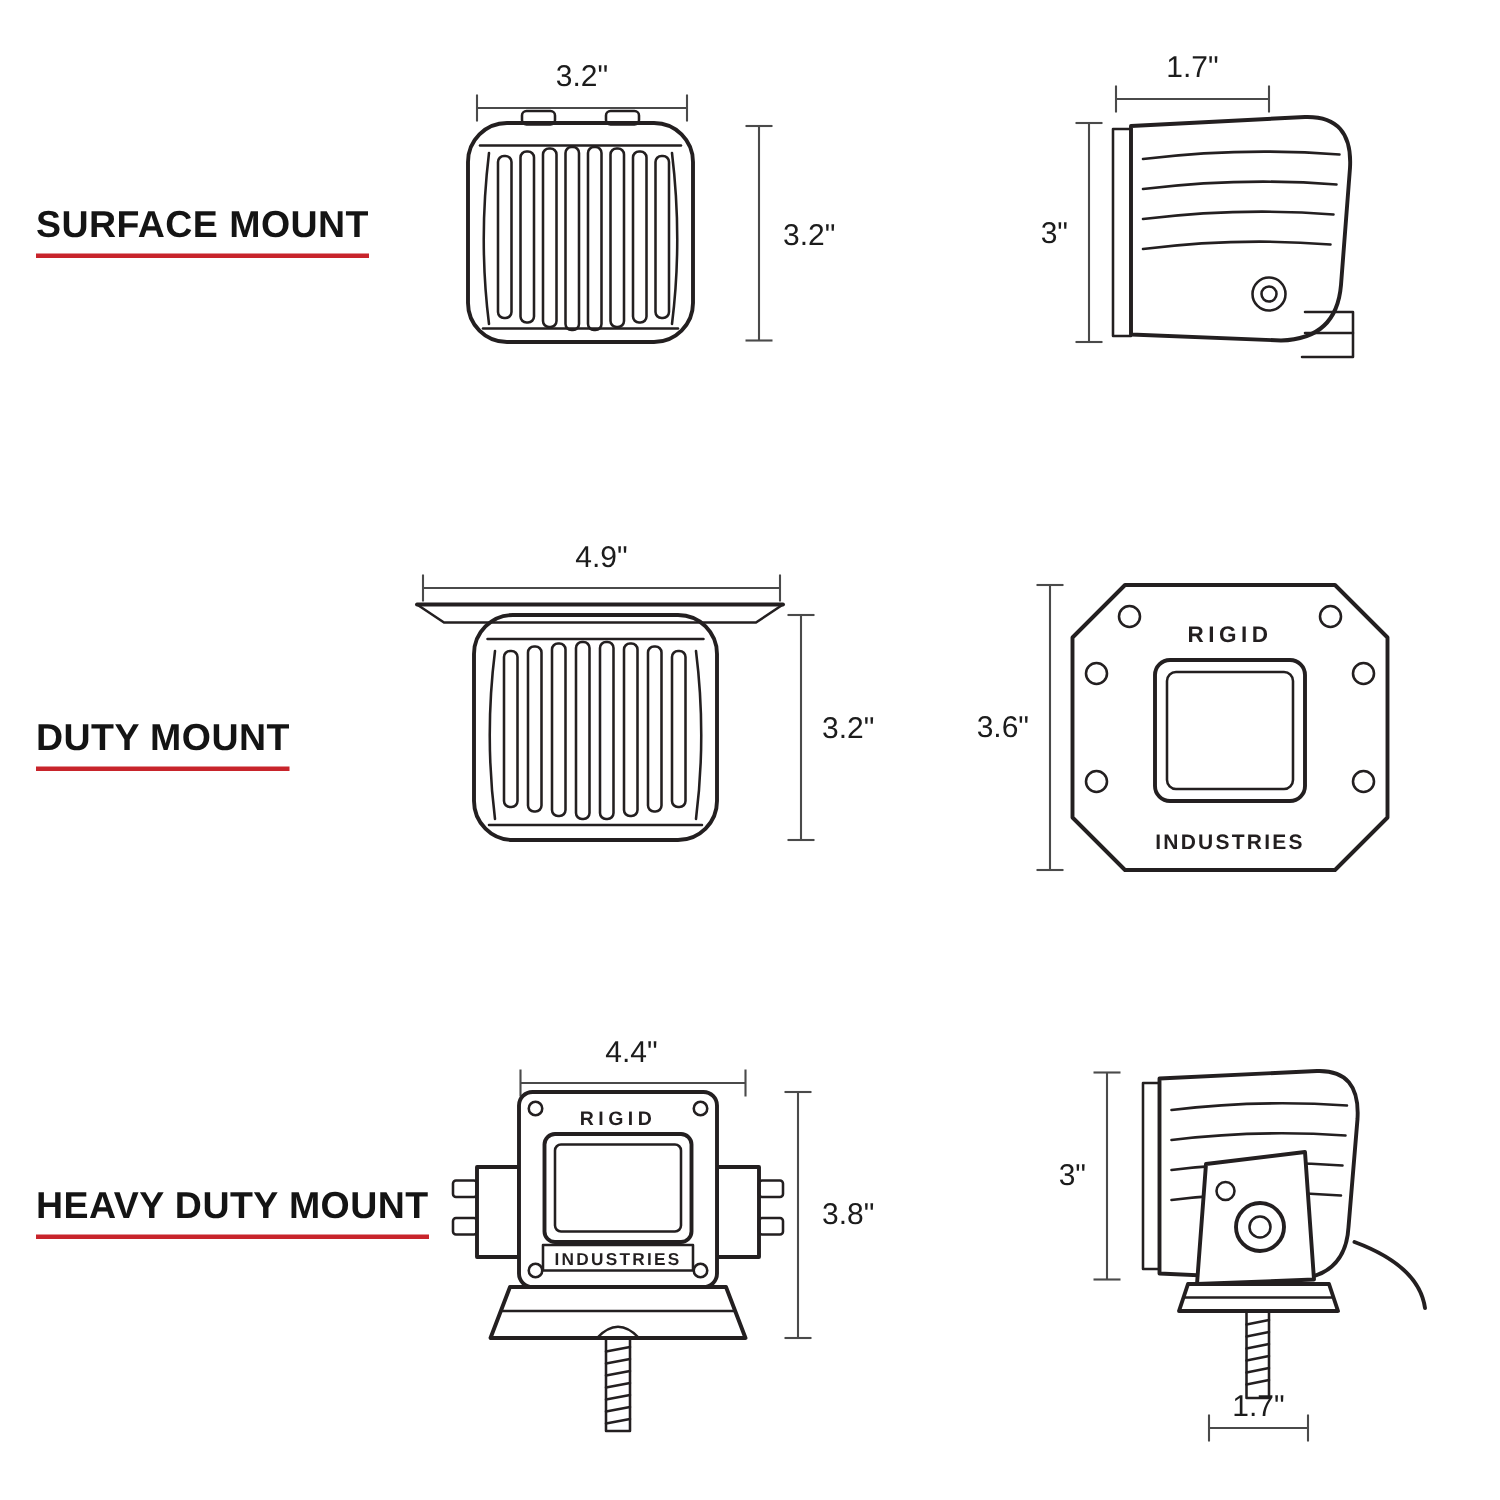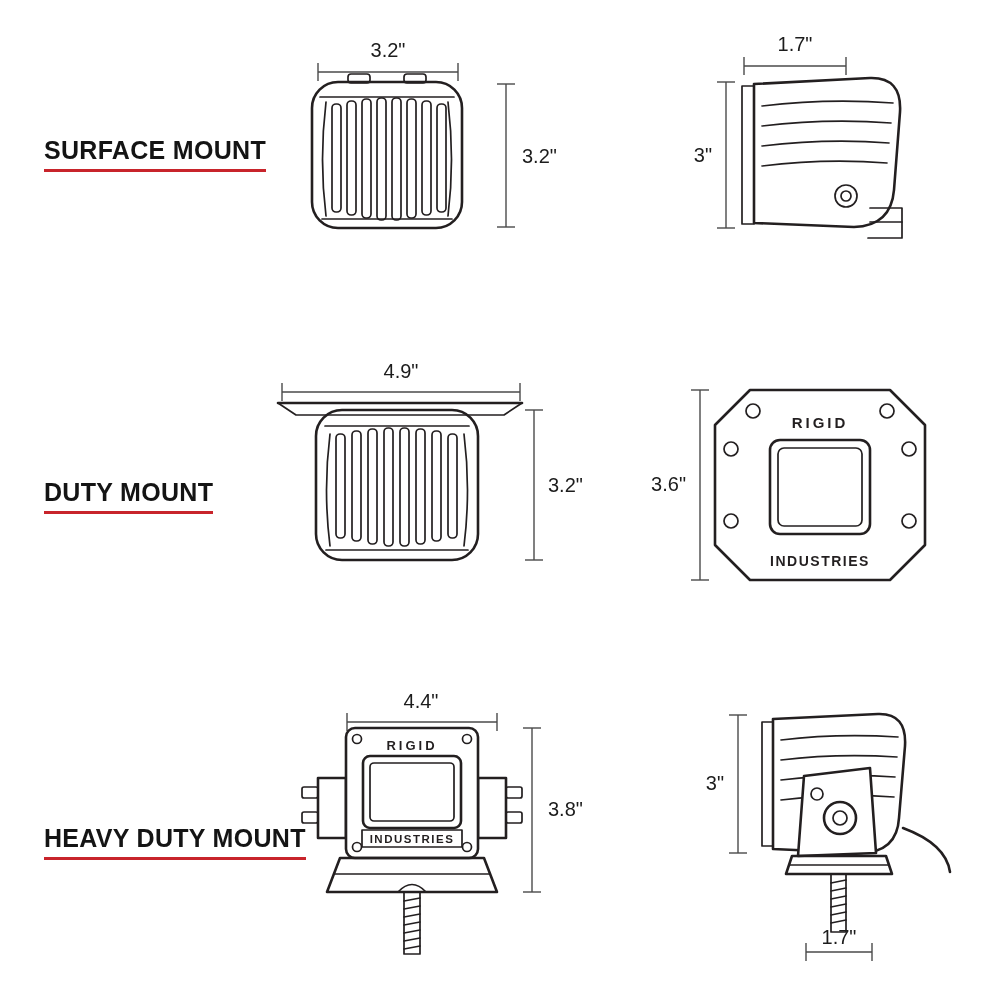--- a/index.html
+++ b/index.html
@@ -1,28 +1,28 @@
 <!DOCTYPE html>
 <html style="--color-accent: #c8242b; --color-line: #231f20;"><head>
 <meta charset="utf-8">
 <style>
   html,body{margin:0;padding:0;}
   body{
     width:1000px;height:1000px;position:relative;overflow:hidden;
     background:#ffffff;font-family:"Liberation Sans",sans-serif;
   }
   .row-label{
-    position:absolute;left:44px;margin:0;line-height:1;
+    position:absolute;left:24px;margin:0;line-height:1;
     font-weight:bold;font-size:25px;color:#141414;letter-spacing:.3px;
     border-bottom:3px solid var(--color-accent,#c8242b);
     padding-bottom:6px;white-space:nowrap;
   }
   #label-row1{top:138px;}
   #label-row2{top:480px;}
-  #label-row3{top:792px;margin-top:34px;}
+  #label-row3{top:792px;}
   svg.row{position:absolute;left:0;}
   #svg-row1{top:0;}
   #svg-row2{top:350px;}
   #svg-row3{top:660px;}
   .k{fill:none;stroke:var(--color-line,#231f20);stroke-linecap:round;stroke-linejoin:round;}
   .s2{stroke-width:2.6;}
   .s1{stroke-width:1.7;}
   .dim{stroke:#4a4a4a;stroke-width:1.4;fill:none;}
   .dimtxt{font-family:"Liberation Sans",sans-serif;font-size:20px;fill:#1c1c1c;}
   .brand{font-family:"Liberation Sans",sans-serif;font-weight:bold;letter-spacing:3px;fill:#231f20;}

